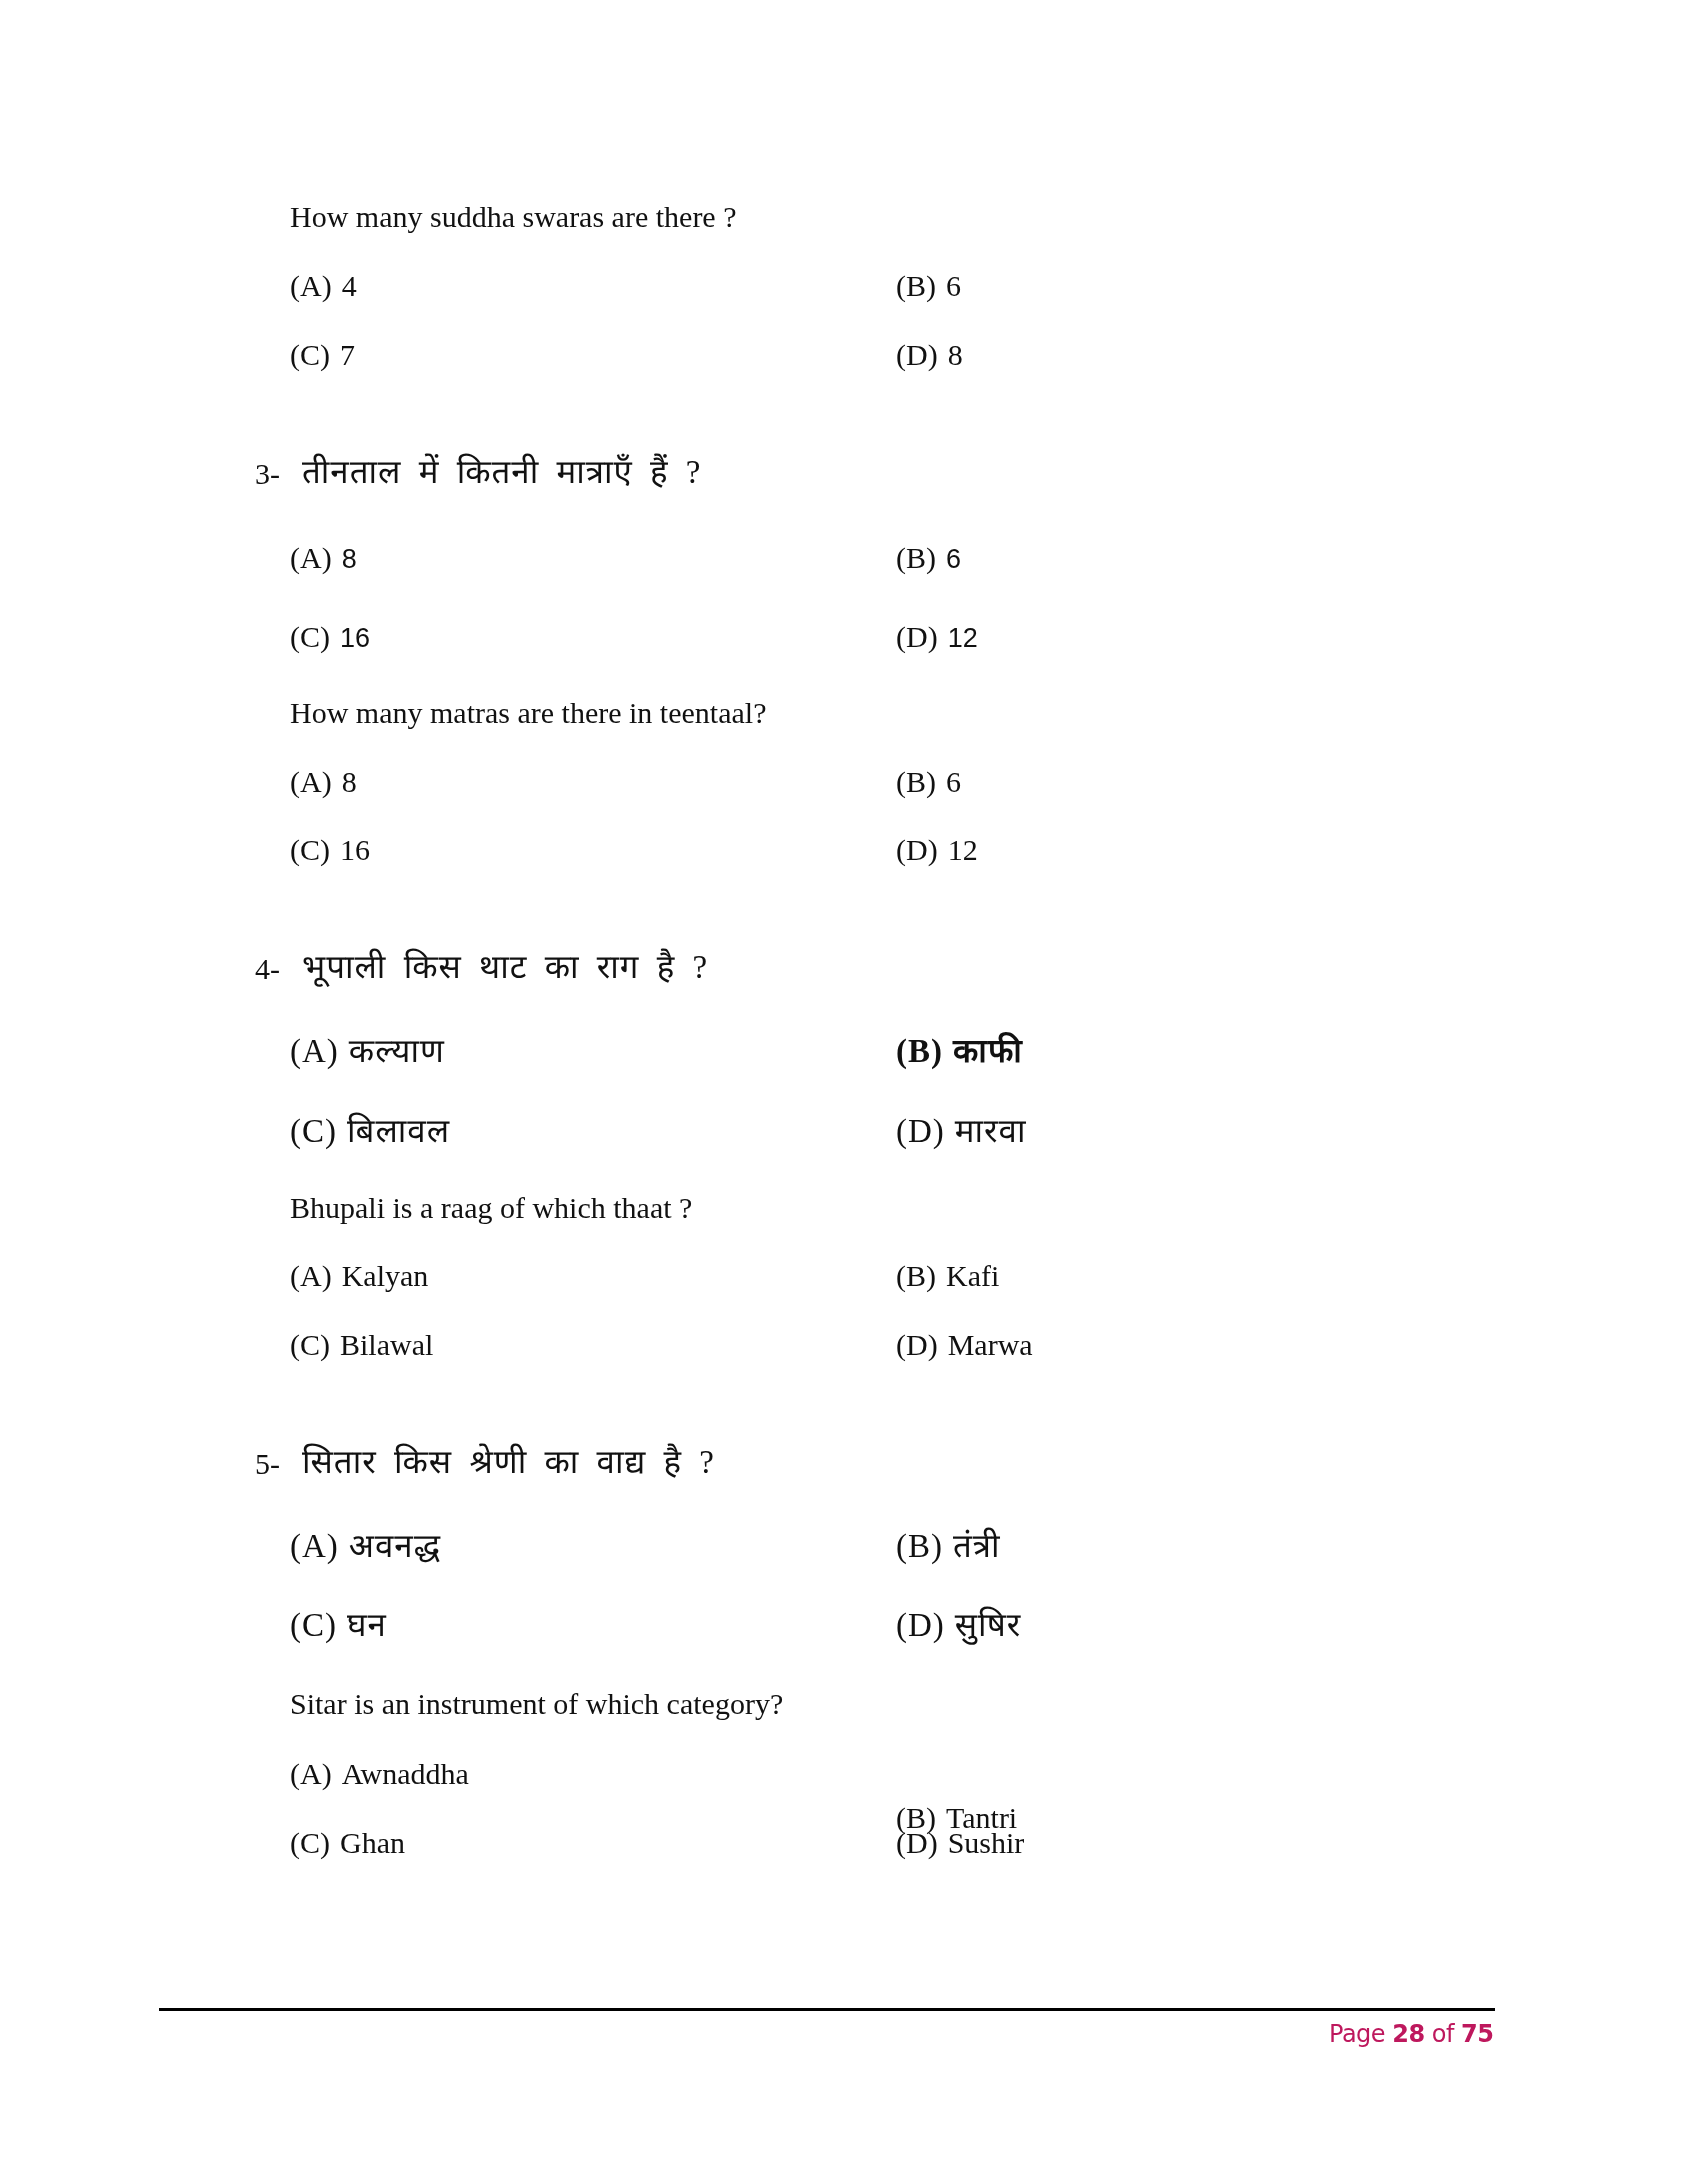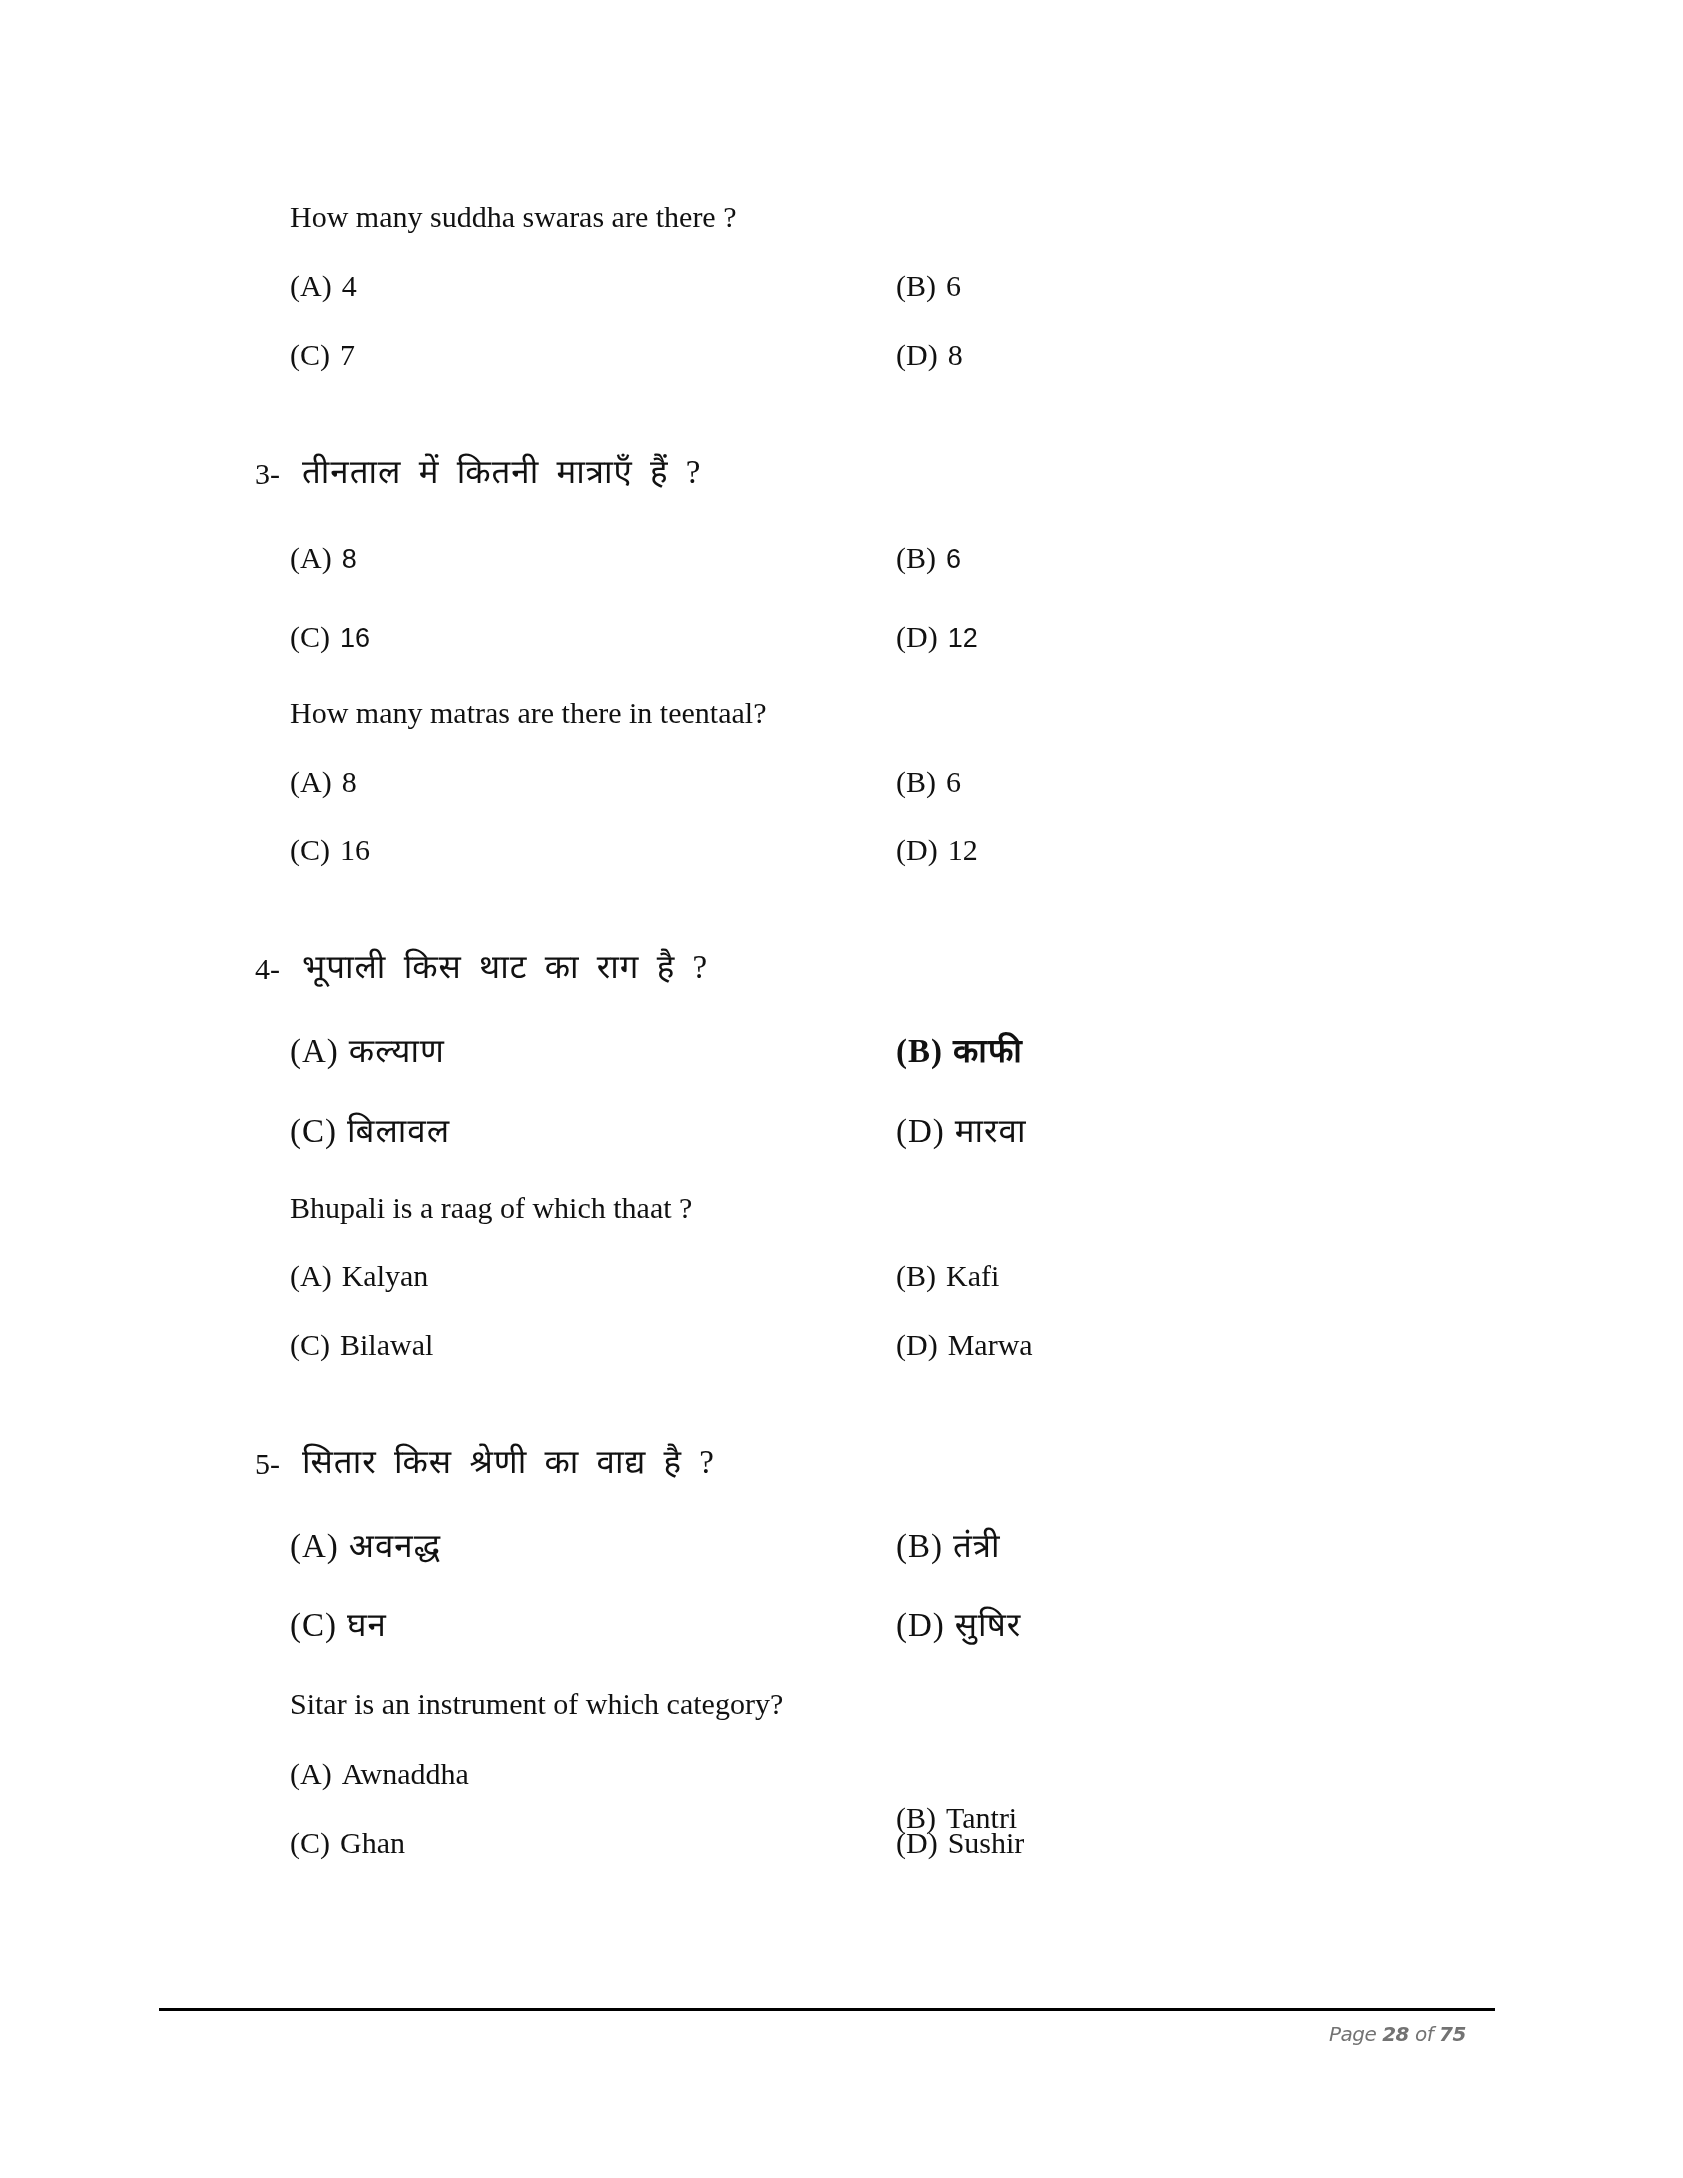--- a/index.html
+++ b/index.html
@@ -3,21 +3,21 @@
 <meta charset="utf-8">
 <style>
   html, body { margin: 0; padding: 0; background: #ffffff; }
   body { width: 1683px; height: 2178px; position: relative; overflow: hidden; color: #111111; }
   .line { position: absolute; font-family: "Liberation Serif", "DejaVu Serif", serif; font-size: 30px; line-height: 30px; white-space: nowrap; }
   .qnum { position: absolute; font-family: "Liberation Serif", serif; font-size: 30px; line-height: 30px; }
   .hindi { font-size: 33px; letter-spacing: 1px; word-spacing: 8px; }
   .opt-label { display: inline-block; margin-right: 10px; }
   .sans-num { font-family: "Liberation Sans", "DejaVu Sans", sans-serif; font-size: 27px; }
   .rule { position: absolute; left: 159px; top: 2008px; width: 1336px; height: 3px; background: #000000; }
-  .footer { position: absolute; left: 1329px; top: 2020px; font-family: "DejaVu Sans", "Liberation Sans", sans-serif; font-size: 20px; line-height: 28px; color: #737373; letter-spacing: -0.5px; font-style: italic; }
+  .footer { position: absolute; left: 1329px; top: 2020px; font-family: "DejaVu Sans", "Liberation Sans", sans-serif; font-size: 24px; line-height: 28px; color: #be185d; letter-spacing: -0.5px; }
   .footer b { font-weight: bold; }
 </style>
 </head>
 <body>
 
 <div class="line" style="left:290px; top:202px;">How many suddha swaras are there ?</div>
 <div class="line" style="left:290px; top:271px;"><span class="opt-label">(A)</span><span>4</span></div>
 <div class="line" style="left:896px; top:271px;"><span class="opt-label">(B)</span><span>6</span></div>
 <div class="line" style="left:290px; top:340px;"><span class="opt-label">(C)</span><span>7</span></div>
 <div class="line" style="left:896px; top:340px;"><span class="opt-label">(D)</span><span>8</span></div>

